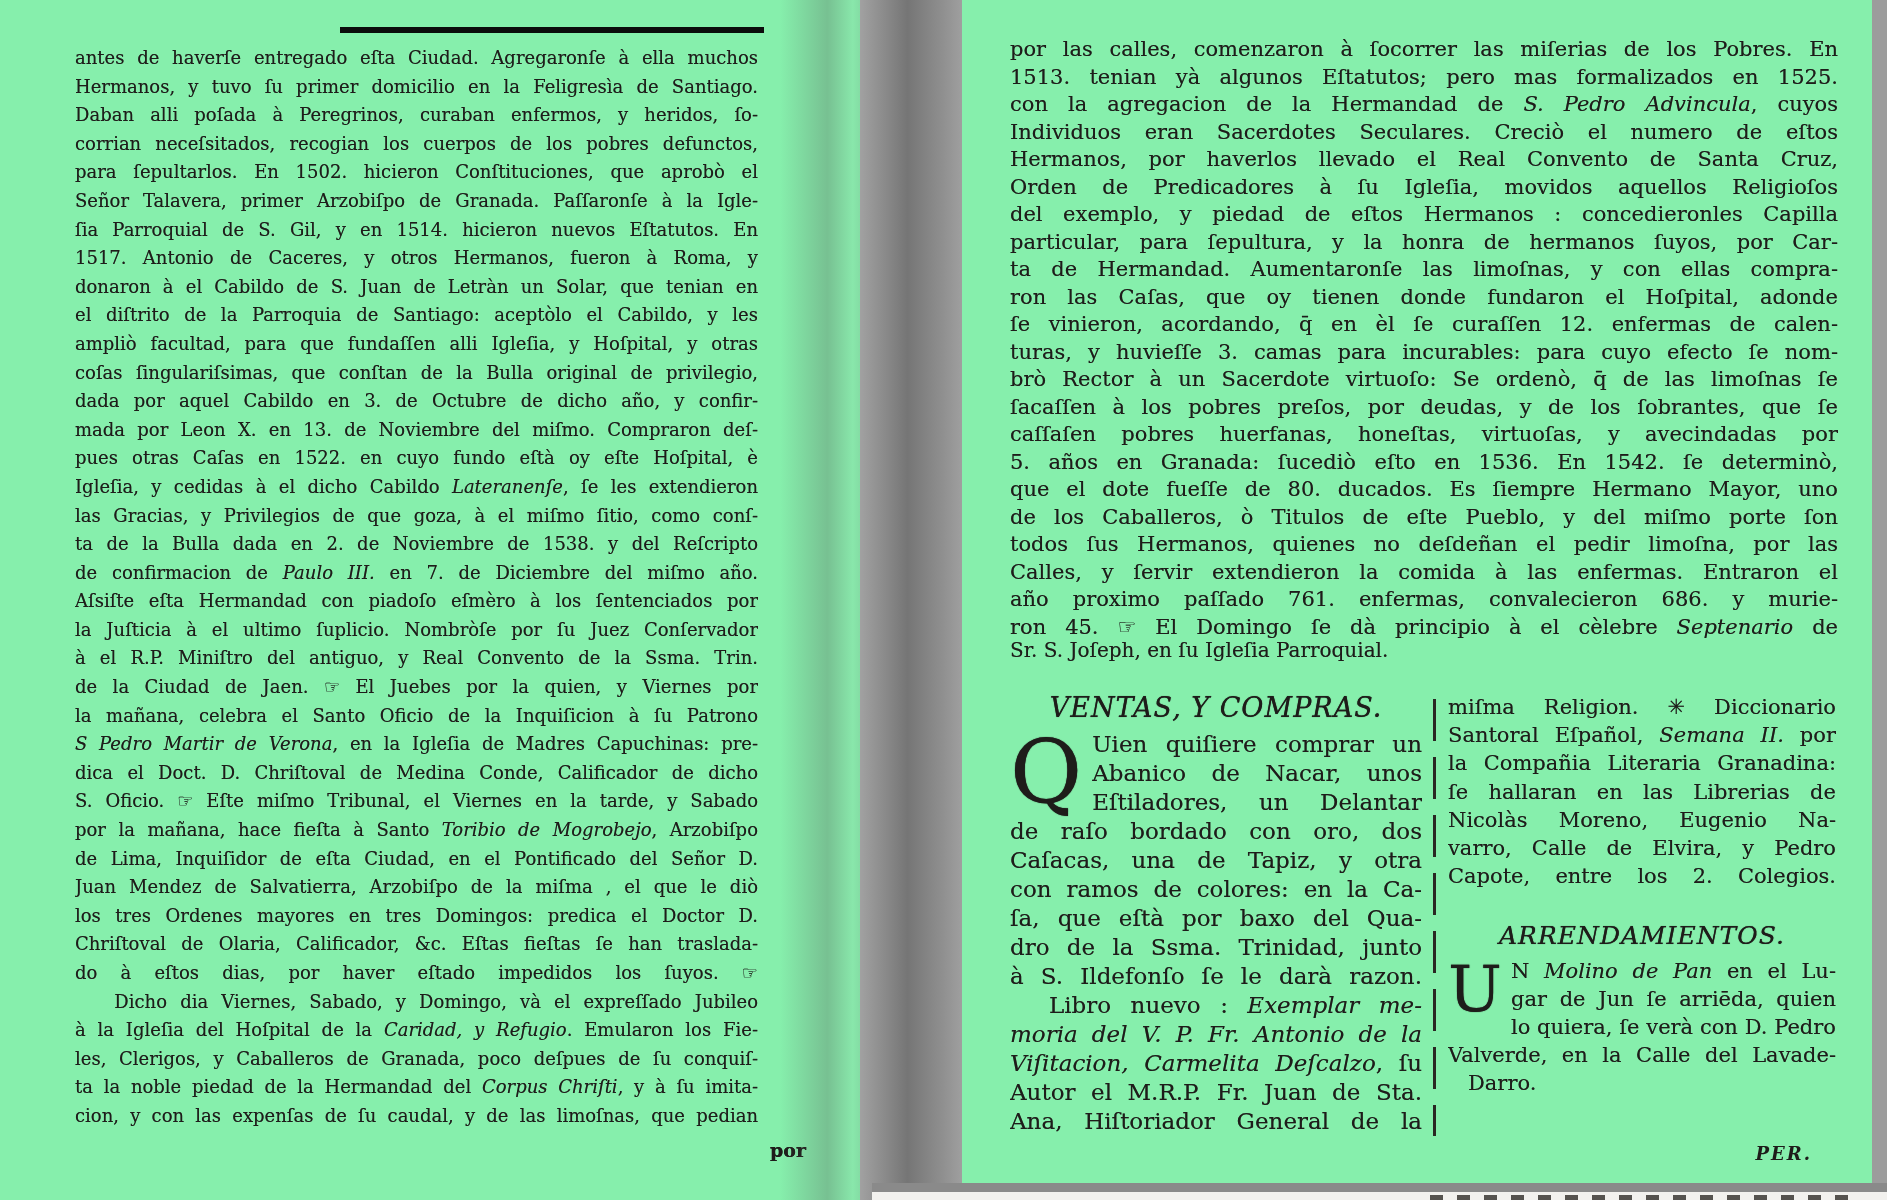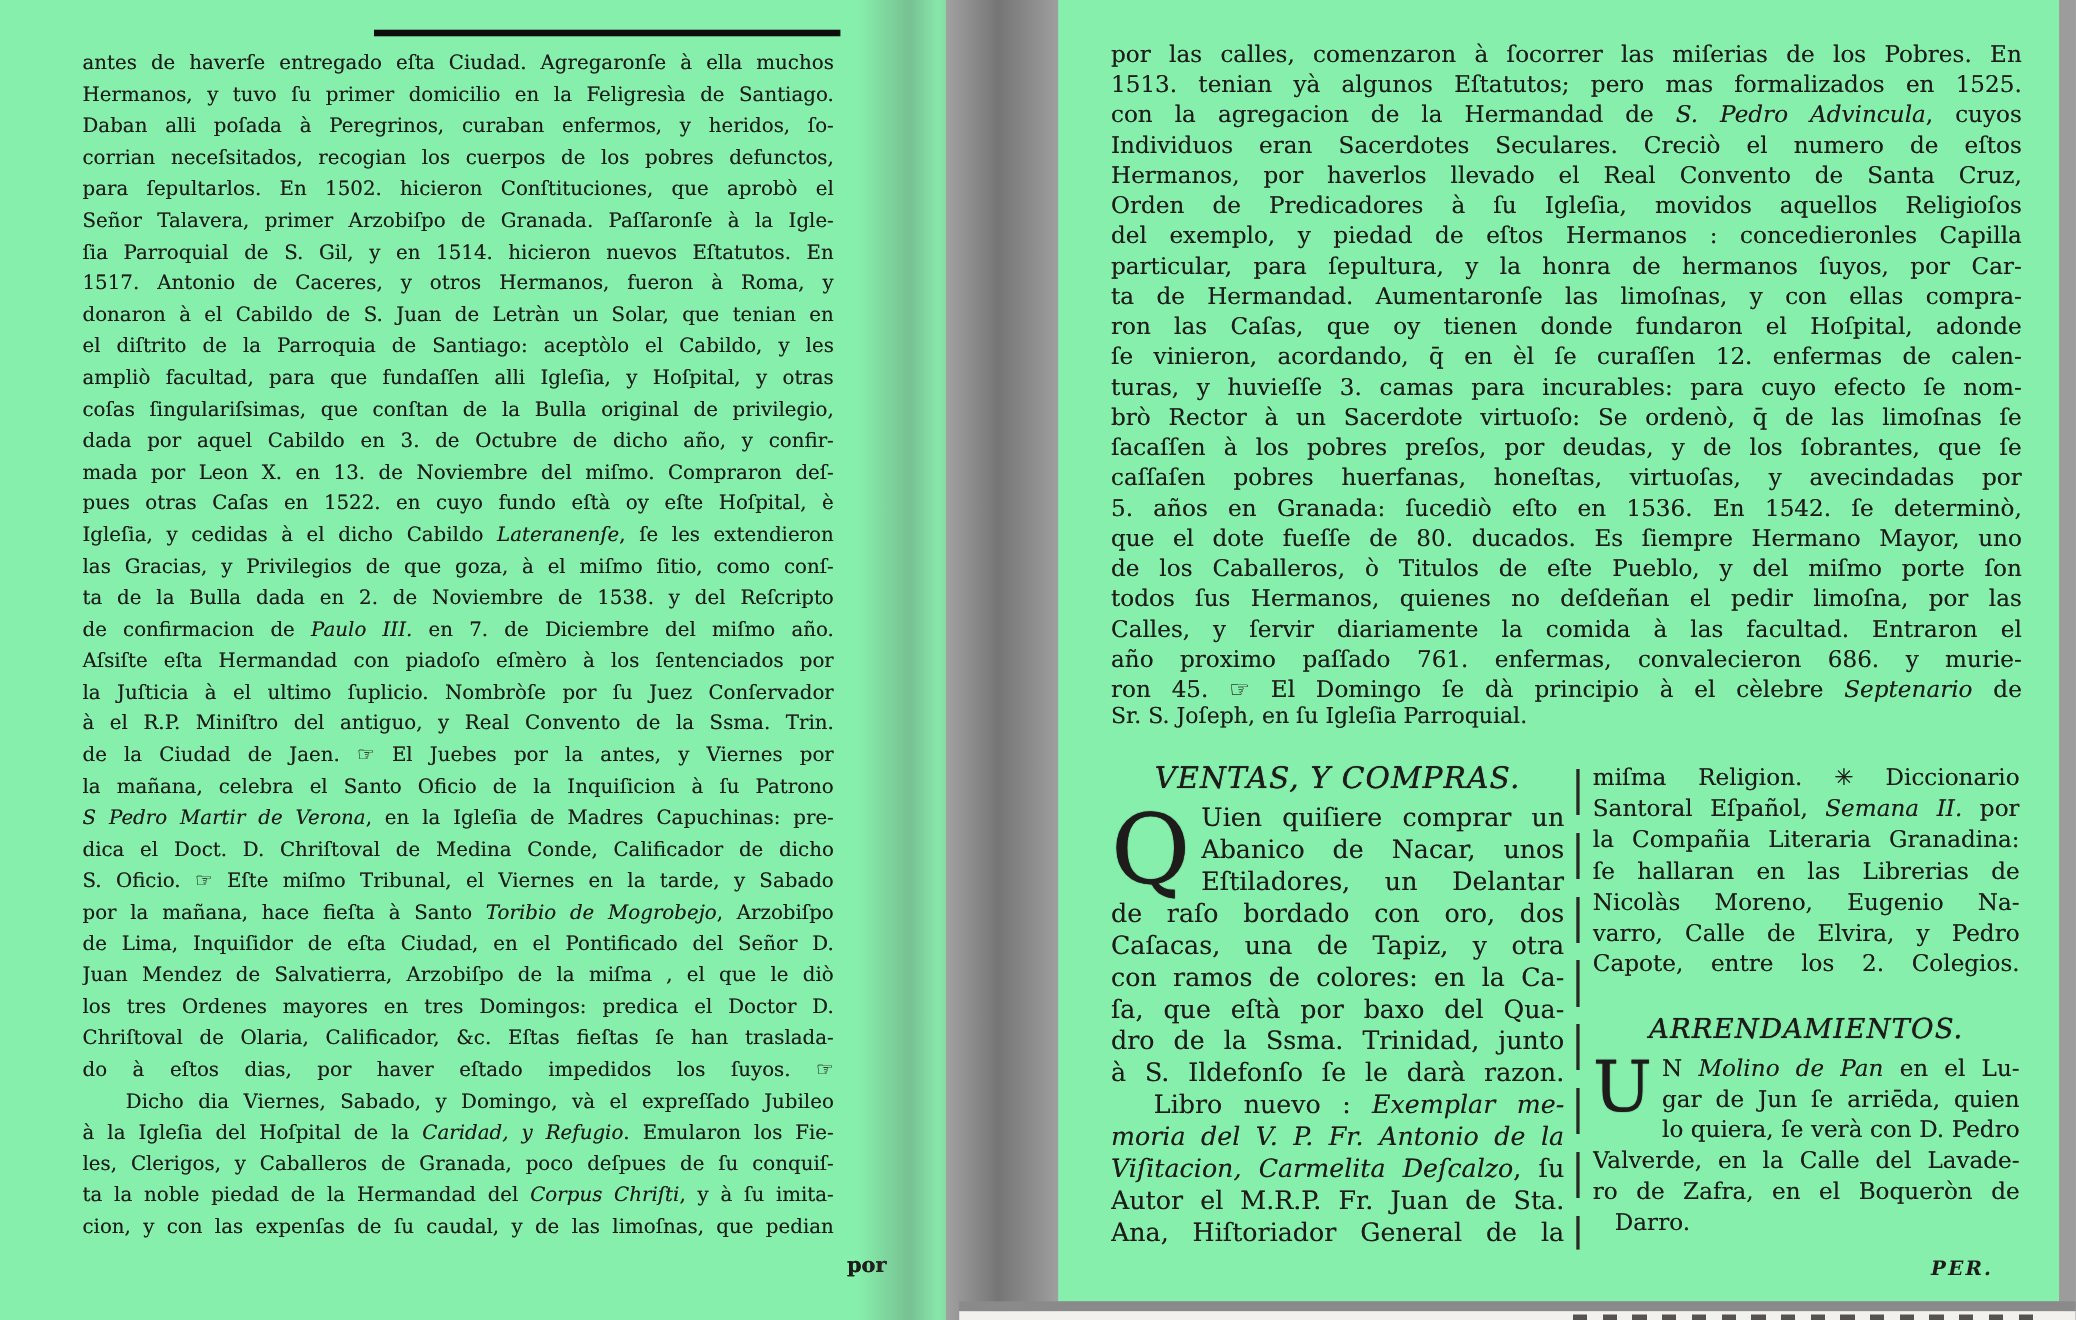--- a/index.html
+++ b/index.html
@@ -77,21 +77,21 @@
       <div class="tline">dada por aquel Cabildo en 3. de Octubre de dicho año, y confir-</div>
       <div class="tline">mada por Leon X. en 13. de Noviembre del miſmo. Compraron deſ-</div>
       <div class="tline">pues otras Caſas en 1522. en cuyo fundo eſtà oy eſte Hoſpital, è</div>
       <div class="tline">Igleſia, y cedidas à el dicho Cabildo <i>Lateranenſe</i>, ſe les extendieron</div>
       <div class="tline">las Gracias, y Privilegios de que goza, à el miſmo ſitio, como conſ-</div>
       <div class="tline">ta de la Bulla dada en 2. de Noviembre de 1538. y del Reſcripto</div>
       <div class="tline">de confirmacion de <i>Paulo III.</i> en 7. de Diciembre del miſmo año.</div>
       <div class="tline">Aſsiſte eſta Hermandad con piadoſo eſmèro à los ſentenciados por</div>
       <div class="tline">la Juſticia à el ultimo ſuplicio. Nombròſe por ſu Juez Conſervador</div>
       <div class="tline">à el R.P. Miniſtro del antiguo, y Real Convento de la Ssma. Trin.</div>
-      <div class="tline">de la Ciudad de Jaen. ☞ El Juebes por la antes, y Viernes por</div>
+      <div class="tline">de la Ciudad de Jaen. ☞ El Juebes por la quien, y Viernes por</div>
       <div class="tline">la mañana, celebra el Santo Oficio de la Inquiſicion à ſu Patrono</div>
       <div class="tline"><i>S Pedro Martir de Verona</i>, en la Igleſia de Madres Capuchinas: pre-</div>
       <div class="tline">dica el Doct. D. Chriſtoval de Medina Conde, Calificador de dicho</div>
       <div class="tline">S. Oficio. ☞ Eſte miſmo Tribunal, el Viernes en la tarde, y Sabado</div>
       <div class="tline">por la mañana, hace fieſta à Santo <i>Toribio de Mogrobejo</i>, Arzobiſpo</div>
       <div class="tline">de Lima, Inquiſidor de eſta Ciudad, en el Pontificado del Señor D.</div>
       <div class="tline">Juan Mendez de Salvatierra, Arzobiſpo de la miſma , el que le diò</div>
       <div class="tline">los tres Ordenes mayores en tres Domingos: predica el Doctor D.</div>
       <div class="tline">Chriſtoval de Olaria, Calificador, &amp;c. Eſtas fieſtas ſe han traslada-</div>
       <div class="tline">do à eſtos dias, por haver eſtado impedidos los ſuyos. ☞</div>
@@ -120,21 +120,21 @@
       <div class="tline">ron las Caſas, que oy tienen donde fundaron el Hoſpital, adonde</div>
       <div class="tline">ſe vinieron, acordando, q̄ en èl ſe curaſſen 12. enfermas de calen-</div>
       <div class="tline">turas, y huvieſſe 3. camas para incurables: para cuyo efecto ſe nom-</div>
       <div class="tline">brò Rector à un Sacerdote virtuoſo: Se ordenò, q̄ de las limoſnas ſe</div>
       <div class="tline">ſacaſſen à los pobres preſos, por deudas, y de los ſobrantes, que ſe</div>
       <div class="tline">caſſaſen pobres huerfanas, honeſtas, virtuoſas, y avecindadas por</div>
       <div class="tline">5. años en Granada: ſucediò eſto en 1536. En 1542. ſe determinò,</div>
       <div class="tline">que el dote fueſſe de 80. ducados. Es ſiempre Hermano Mayor, uno</div>
       <div class="tline">de los Caballeros, ò Titulos de eſte Pueblo, y del miſmo porte ſon</div>
       <div class="tline">todos ſus Hermanos, quienes no deſdeñan el pedir limoſna, por las</div>
-      <div class="tline">Calles, y ſervir diariamente la comida à las facultad. Entraron el</div>
+      <div class="tline">Calles, y ſervir extendieron la comida à las enfermas. Entraron el</div>
       <div class="tline">año proximo paſſado 761. enfermas, convalecieron 686. y murie-</div>
       <div class="tline">ron 45. ☞ El Domingo ſe dà principio à el cèlebre <i>Septenario</i> de</div>
     </div>
   <div class="last-line" style="position:absolute;left:48px;top:637px;width:828px;font-size:20px;line-height:27.5px;">Sr. S. Joſeph, en ſu Igleſia Parroquial.</div>
 
   <div class="cols">
     <div class="colL">
       <div class="sec-heading">VENTAS, Y COMPRAS.</div>
       <div>
         <span class="dropcap">Q</span>
@@ -172,21 +172,20 @@
           <div class="tline">Capote, entre los 2. Colegios.</div>
         </div>
       <div class="sec-heading small">ARRENDAMIENTOS.</div>
       <div>
         <span class="dropcap u">U</span>
         <div>
             <div class="tline">N <i>Molino de Pan</i> en el Lu-</div>
             <div class="tline">gar de Jun ſe arriēda, quien</div>
             <div class="tline">lo quiera, ſe verà con D. Pedro</div>
             <div class="tline">Valverde, en la Calle del Lavade-</div>
-            <div class="tline">ro de Zafra, en el Boqueròn de</div>
           </div>
       </div>
       <div class="last-line" style="font-size:21px;line-height:28.2px;margin-left:20px;">Darro.</div>
     </div>
   </div>
 
   <div class="per" style="position:absolute;left:700px;top:1143px;width:150px;text-align:right;">PER.</div>
 </div>
 
 <div class="right-edge"></div>

